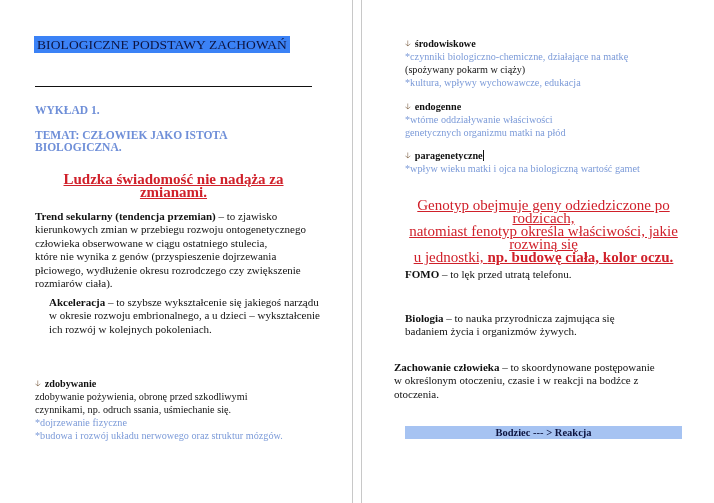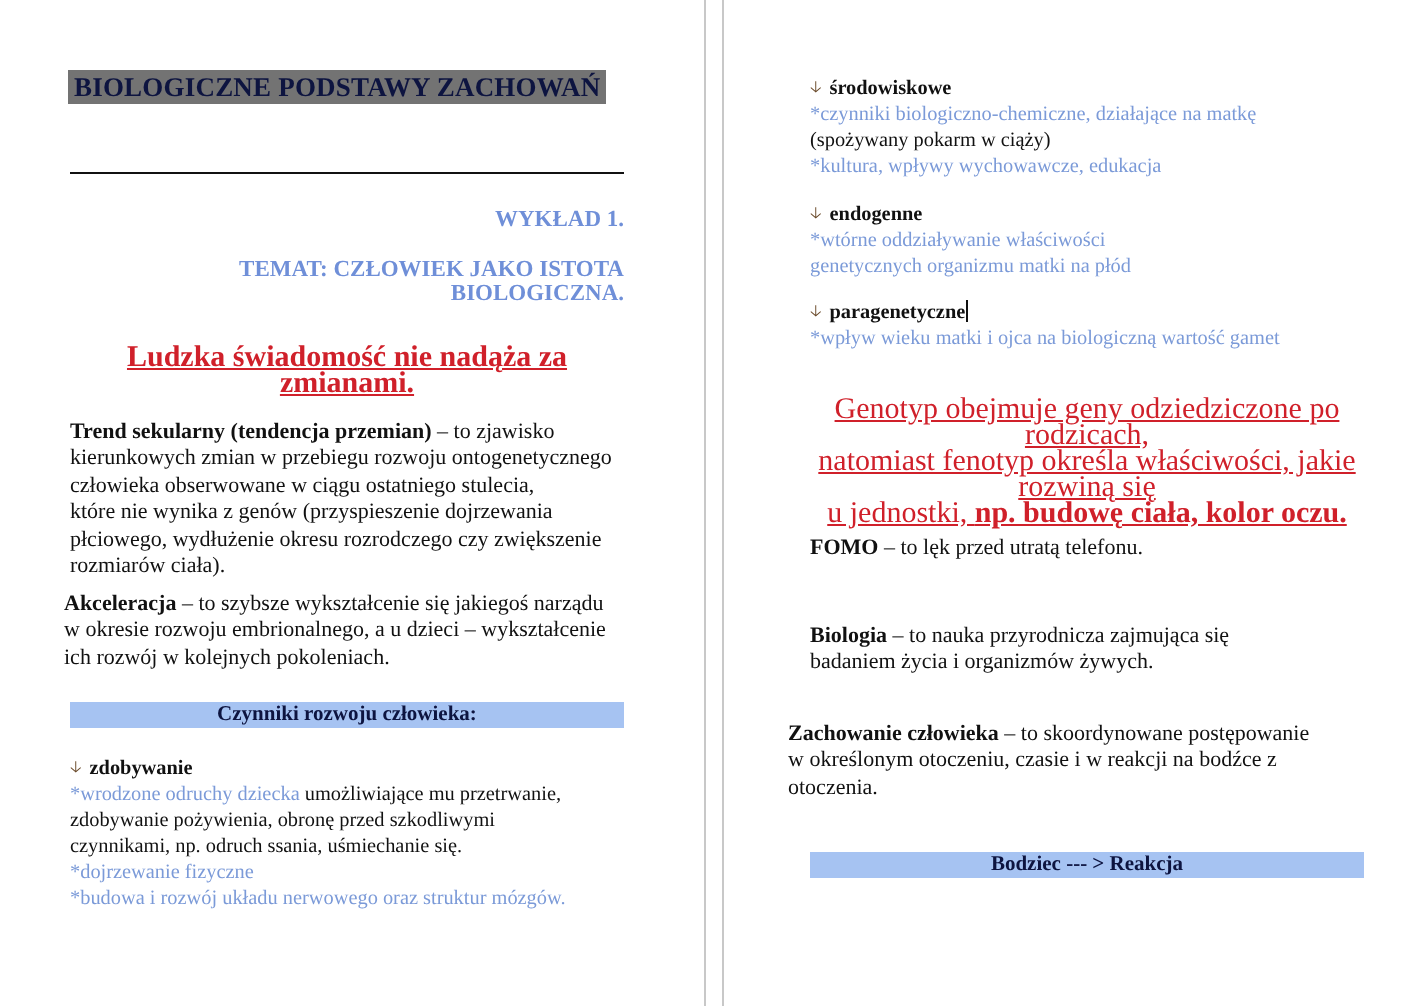--- a/index.html
+++ b/index.html
@@ -17,25 +17,25 @@
     #page-right { left: 362px; width: 352px; }
     .gutter {
       position: absolute; left: 352px; top: 0; width: 10px; height: 503px;
       background: #ffffff;
       border-left: 1px solid #c8c8c8;
       border-right: 1px solid #c8c8c8;
       box-sizing: border-box;
     }
     .abs { position: absolute; }
     .title-hl {
-      background: #737373; color: #0d1440; font-weight: bold;
+      background: #3b82f6; color: #0d1440; font-weight: normal;
       font-size: 13.5px; letter-spacing: 0.1px; padding: 1px 3px;
     }
     .rule { position: absolute; height: 1px; background: #111; }
-    .blue-h { color: #6f8fd8; font-weight: bold; font-size: 11.5px; text-align: right; }
+    .blue-h { color: #6f8fd8; font-weight: bold; font-size: 11.5px; text-align: left; }
     .red-u { color: #d0202a; text-decoration: underline; font-size: 15px; text-align: center; line-height: 13px; }
     .body-t { font-size: 11px; line-height: 13.4px; }
     .b { font-weight: bold; }
     .blue { color: #7b9ad8; }
     .band {
       position: absolute; background: #a6c3f2; color: #0d1440; font-weight: bold;
       font-size: 10.5px; text-align: center; line-height: 13px; height: 13px;
     }
     .bullet-row { font-size: 10.2px; line-height: 13px; }
     .arrow-icon { display: inline-block; font-size: 8px; color: #6a4a2a; margin-right: 4px; vertical-align: 1px; }
@@ -55,31 +55,29 @@
 
   <div class="abs body-t" style="left:35px; top:210px; width:290px;">
     <div><span class="b">Trend sekularny (tendencja przemian)</span><span> – </span><span>to zjawisko</span></div>
     <div>kierunkowych zmian w przebiegu rozwoju ontogenetycznego</div>
     <div>człowieka obserwowane w ciągu ostatniego stulecia,</div>
     <div>które nie wynika z genów (przyspieszenie dojrzewania</div>
     <div>płciowego, wydłużenie okresu rozrodczego czy zwiększenie</div>
     <div>rozmiarów ciała).</div>
   </div>
 
-  <div class="abs body-t" style="left:32px; top:296px; width:290px;">
+  <div class="abs body-t" style="left:49px; top:296px; width:290px;">
     <div><span class="b">Akceleracja</span><span> – </span><span>to szybsze wykształcenie się jakiegoś narządu</span></div>
     <div>w okresie rozwoju embrionalnego, a u dzieci – wykształcenie</div>
     <div>ich rozwój w kolejnych pokoleniach.</div>
   </div>
 
-  <div class="band" style="left:35px; top:351px; width:277px;">Czynniki rozwoju człowieka:</div>
 
   <div class="abs bullet-row" style="left:35px; top:377px; width:300px;">
     <div><span class="arrow-icon">🡣</span><span class="b">zdobywanie</span></div>
-    <div><span class="blue">*wrodzone odruchy dziecka</span><span> umożliwiające mu przetrwanie,</span></div>
     <div>zdobywanie pożywienia, obronę przed szkodliwymi</div>
     <div>czynnikami, np. odruch ssania, uśmiechanie się.</div>
     <div class="blue">*dojrzewanie fizyczne</div>
     <div class="blue">*budowa i rozwój układu nerwowego oraz struktur mózgów.</div>
   </div>
 </div>
 
 <div class="gutter"></div>
 
 <div class="page" id="page-right">

